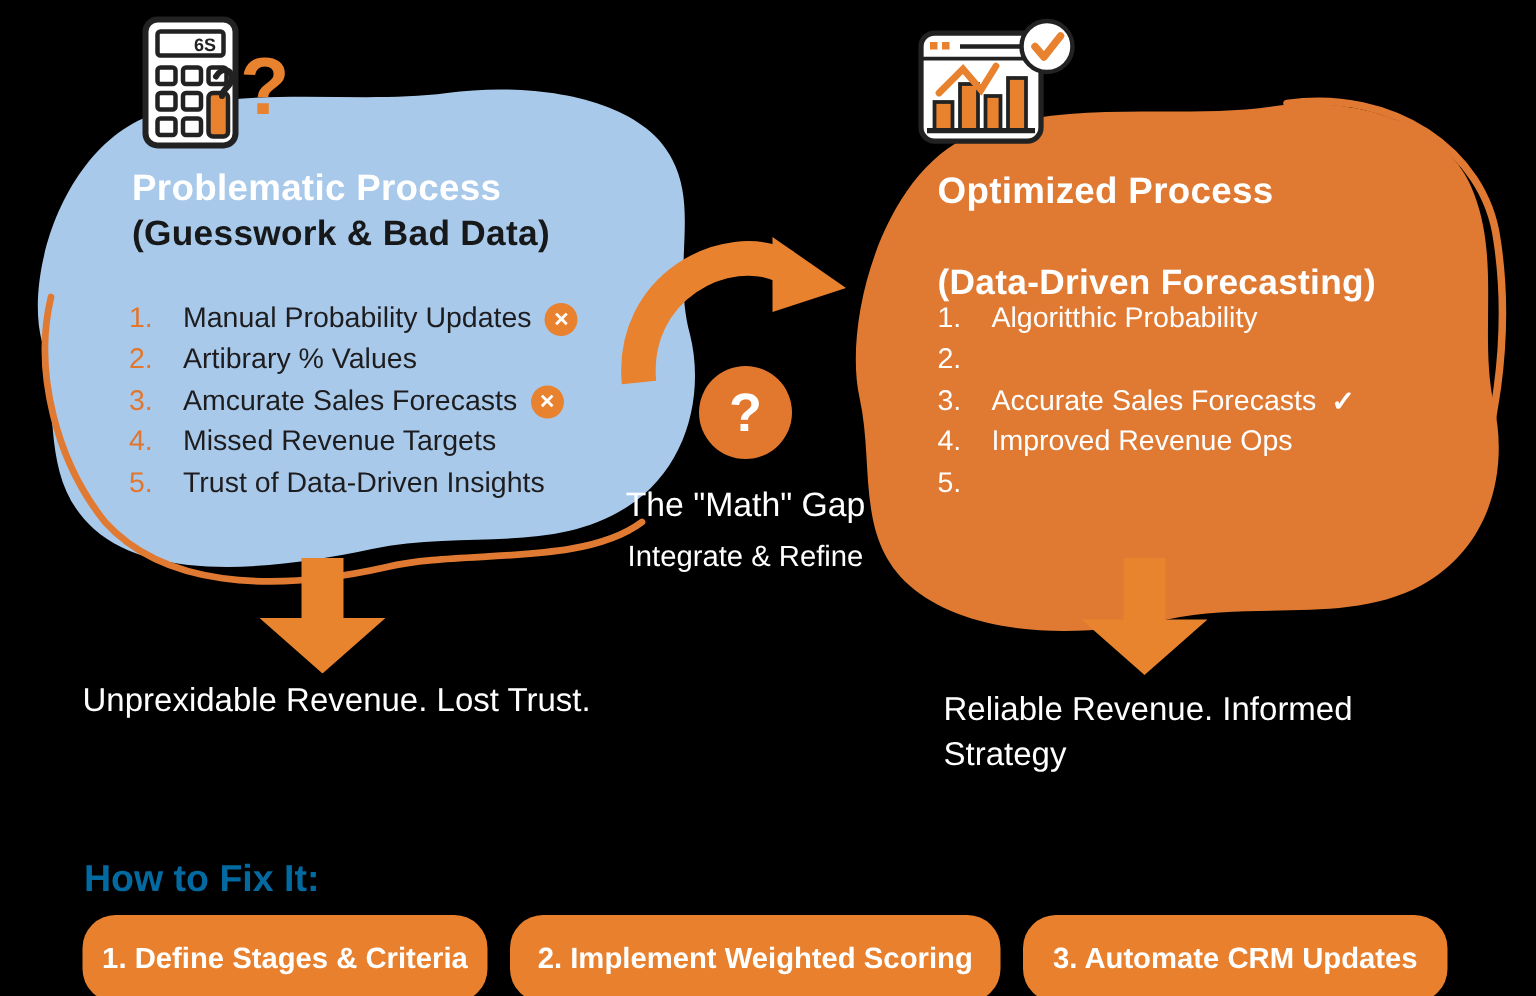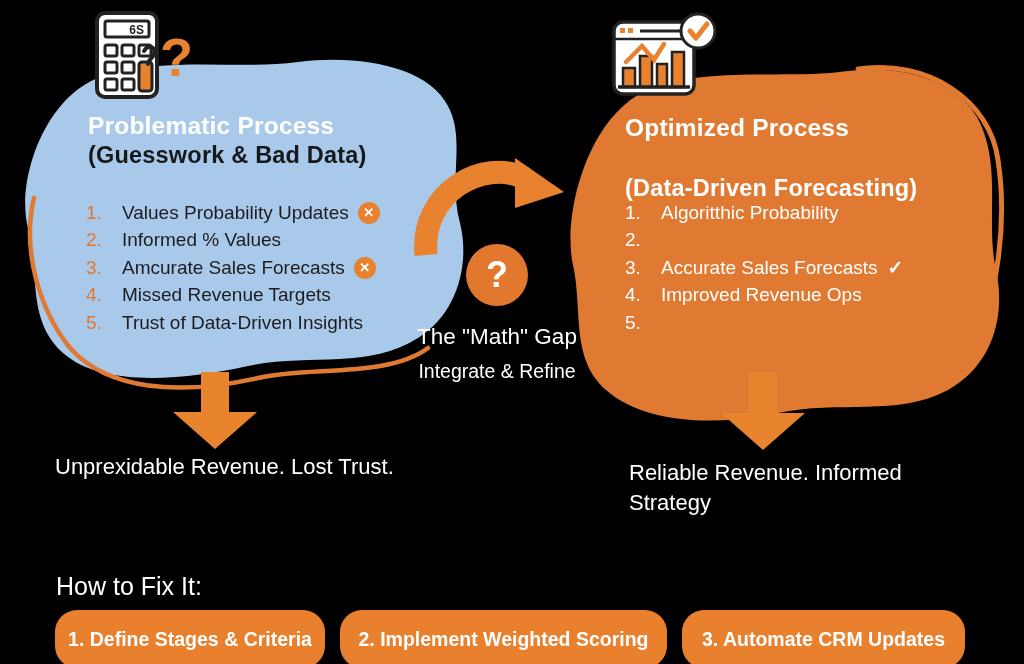--- a/index.html
+++ b/index.html
@@ -37,21 +37,21 @@
     background:#e1782e;display:flex;align-items:center;justify-content:center;
     color:#fff;font-size:36px;font-weight:bold;
   }
   .gap-label{left:404px;top:324px;width:186px;text-align:center;color:#fff;font-size:22.5px;}
   .gap-sublabel{left:404px;top:360px;width:186px;text-align:center;color:#fff;font-size:19.5px;}
 
   
   .outcome{color:#fff;font-size:22px;line-height:30px;}
 
   
-  .fix-heading{left:56px;top:572px;color:#ffffff;font-size:25px;font-weight:normal;}
+  .fix-heading{left:56px;top:572px;color:#0369a1;font-size:25px;font-weight:bold;}
   .pill{
     top:610px;height:58px;border-radius:22px;background:#e8802e;
     display:flex;align-items:center;justify-content:center;
     color:#fff;font-size:19.5px;font-weight:bold;box-sizing:border-box;padding:0 10px;
     border:none;cursor:pointer;font-family:inherit;
   }
 </style>
 </head>
 <body>
 
@@ -83,26 +83,26 @@
     <path d="M 62,45 C 66,38 74,40 72,48 C 71,53 66,53 66,58" fill="none" stroke="#222" stroke-width="4" stroke-linecap="round"></path>
     <text x="78" y="70" font-size="54" font-weight="bold" fill="#E8822F">?</text>
   </svg>
 
   <div class="abs panel-title" style="left:88px;top:112px;">Problematic Process</div>
   <div class="abs panel-subtitle sub-dark" style="left:88px;top:142px;">(Guesswork &amp; Bad Data)</div>
 
   <ol class="abs plist left-list" style="left:86px;top:199px;">
     <li>
       <span class="num">1.</span>
-      <span class="item-text">Values Probability Updates</span>
+      <span class="item-text">Manual Probability Updates</span>
       <span class="badge-x">✕</span>
     </li>
     <li>
       <span class="num">2.</span>
-      <span class="item-text">Informed % Values</span>
+      <span class="item-text">Artibrary % Values</span>
     </li>
     <li>
       <span class="num">3.</span>
       <span class="item-text">Amcurate Sales Forecasts</span>
       <span class="badge-x">✕</span>
     </li>
     <li>
       <span class="num">4.</span>
       <span class="item-text">Missed Revenue Targets</span>
     </li>

